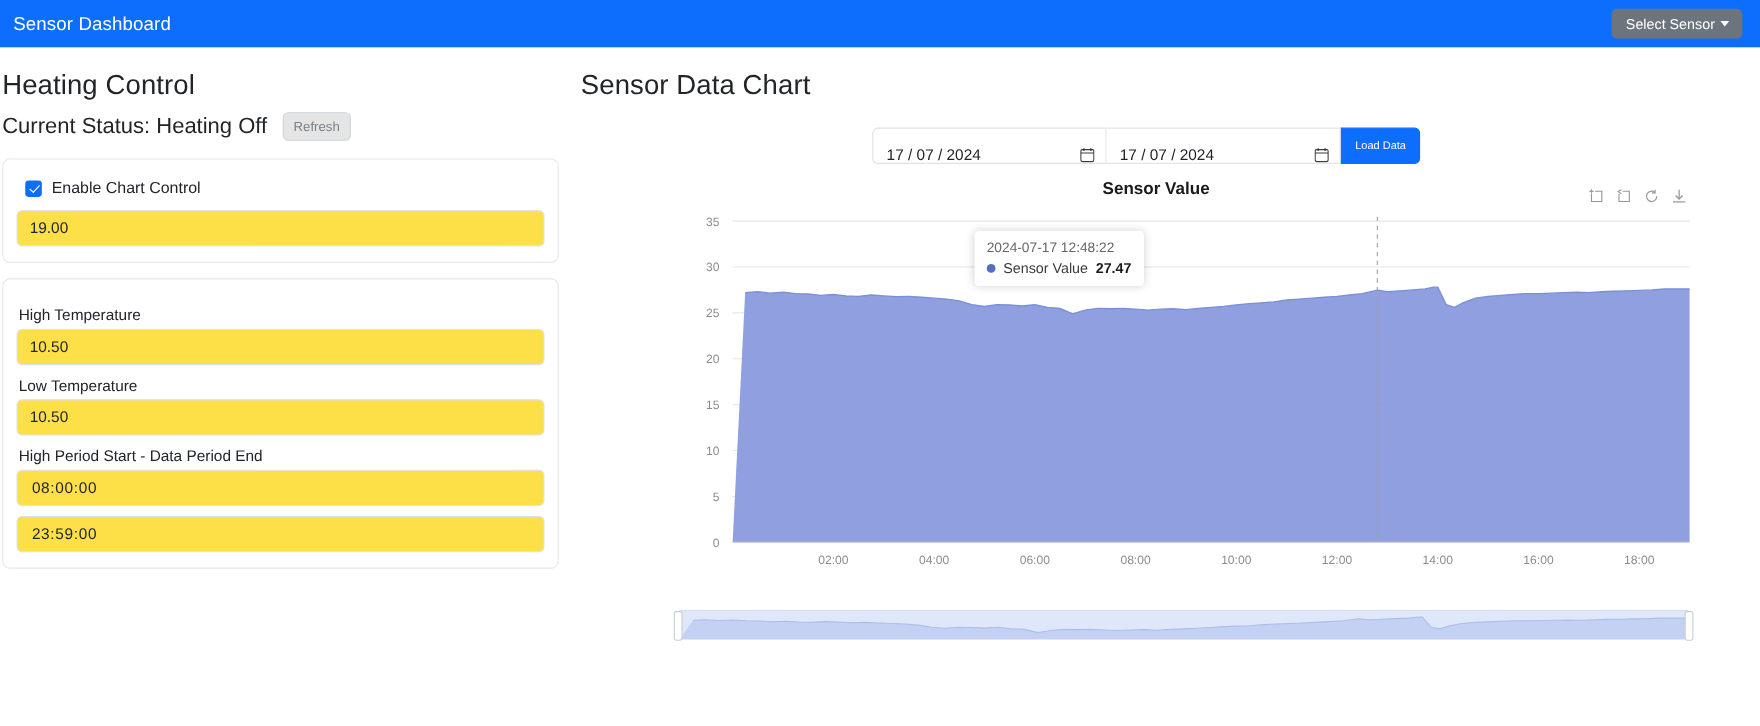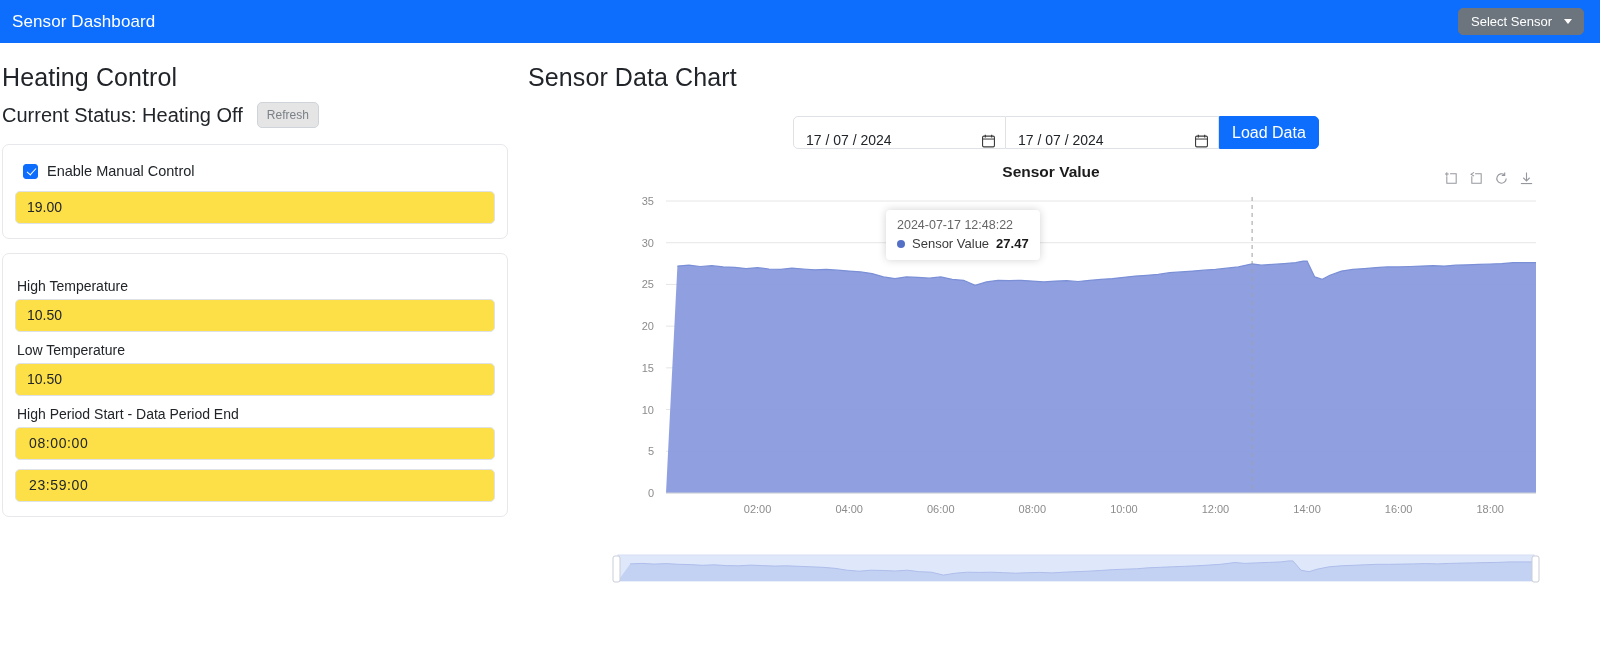--- a/index.html
+++ b/index.html
@@ -28,21 +28,21 @@
   }
   .select-sensor {
     background: #6c757d;
     color: #ffffff;
     border: 1px solid #6c757d;
     border-radius: 5px;
     font-size: 13px;
     padding: 6px 11px 6px 12px;
     display: flex;
     align-items: center;
-    gap: 12px;
+    gap: 5px;
     cursor: pointer;
     line-height: 1;
   }
   .caret {
     width: 0; height: 0;
     border-left: 4px solid transparent;
     border-right: 4px solid transparent;
     border-top: 5px solid #ffffff;
     display: inline-block;
   }
@@ -169,21 +169,21 @@
   }
   .date-input:first-child { border-radius: 5px 0 0 5px; }
   .date-input + .date-input { border-left: none; }
   .cal-ico { width: 13px; height: 14px; flex: none; }
   .btn-load {
     height: 33px;
     background: #0d6efd;
     border: 1px solid #0d6efd;
     border-radius: 0 5px 5px 0;
     color: #ffffff;
-    font-size: 16px;
+    font-size: 10px;
     padding: 0 12px;
     cursor: pointer;
     font-family: inherit;
   }
 
   
   .chart-wrap {
     position: relative;
     width: 940px;
     height: 420px;
@@ -259,21 +259,21 @@
     <h2 class="section-title">Heating Control</h2>
 
     <div class="status-row">
       <span class="status-text">Current Status: Heating Off</span>
       <button class="btn-refresh">Refresh</button>
     </div>
 
     <div class="card">
       <div class="check-row">
         <span class="cbx checked"></span>
-        <span class="check-label">Enable Manual Control</span>
+        <span class="check-label">Enable Chart Control</span>
       </div>
       <div class="inp">19.00</div>
     </div>
 
     <div class="card">
 
       <div class="field-label">High Temperature</div>
       <div class="inp">10.50</div>
 
       <div class="field-label">Low Temperature</div>

